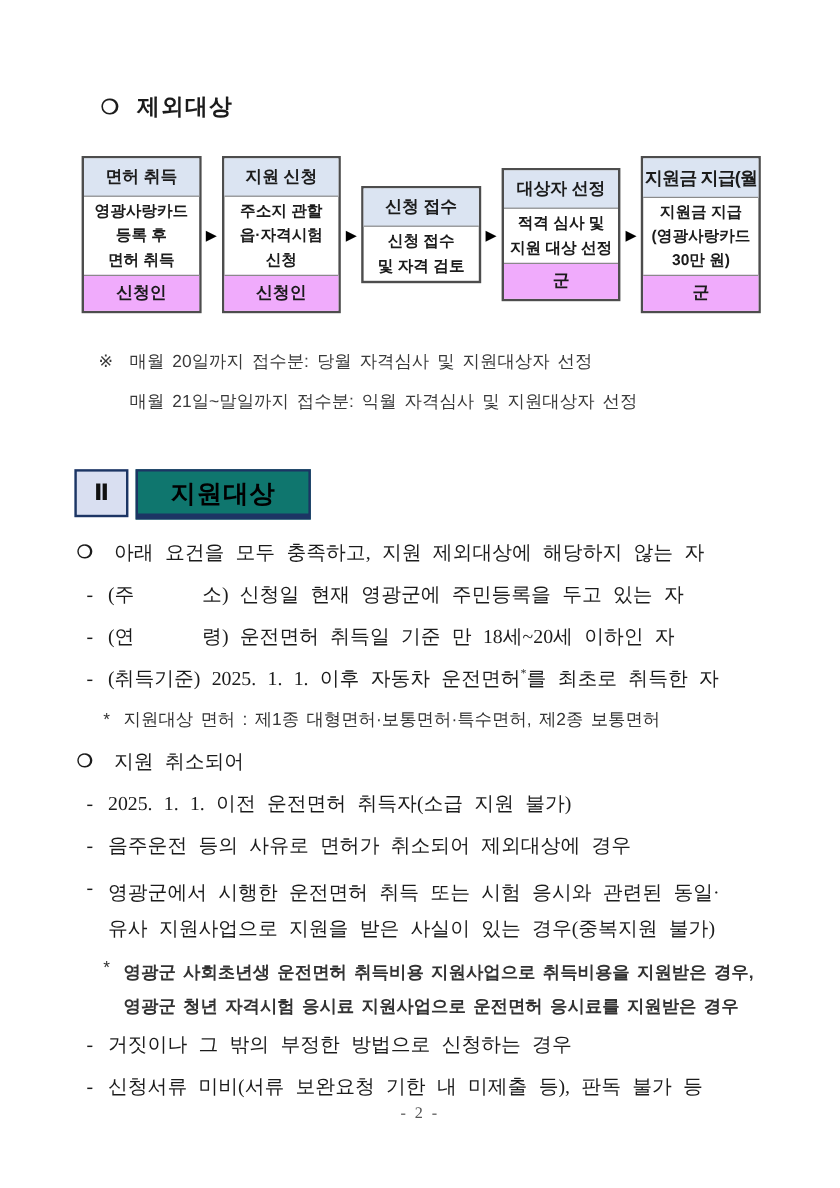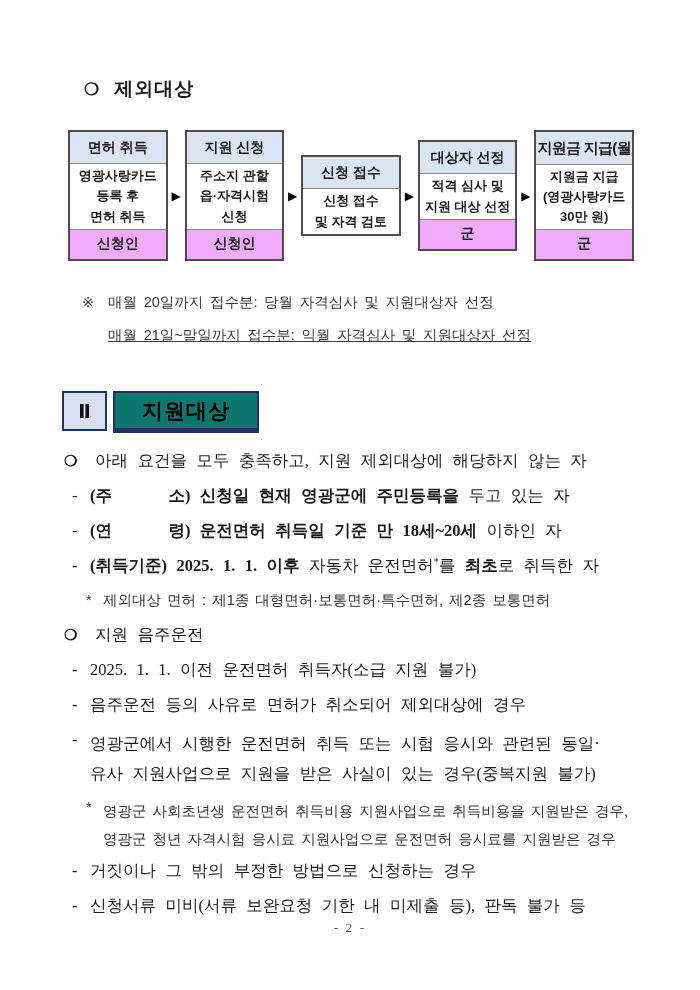--- a/index.html
+++ b/index.html
@@ -49,21 +49,21 @@
 
   
   .flow-notes {
     margin:24px 40px 0 82px;
     font-family:"Liberation Sans","DejaVu Sans",sans-serif;
     font-size:14.5px; color:#3a3a3a; word-spacing:0.18em;
   }
   .flow-note { display:flex; line-height:20px; }
   .flow-note + .flow-note { margin-top:13px; }
   .flow-note .mark { width:26px; flex:0 0 26px; }
-  .flow-note.second { padding-left:26px;text-decoration:underline; }
+  .flow-note.second { padding-left:26px; }
 
   
   .section-header { margin:46px 0 0 62px; display:flex; align-items:flex-start; }
   .section-numeral {
     width:45px; height:40px; background:#d9dff1; border:2px solid #1c3564;
     display:flex; align-items:center; justify-content:center;
     font-family:"Liberation Sans","DejaVu Sans",sans-serif;
     font-size:19px; font-weight:700; color:#111;
   }
   .section-title-box {
@@ -85,23 +85,23 @@
   .circle-li { margin-left:2px; }
   .circle-li .mark { flex:0 0 31px; font-size:15px; font-weight:700; }
   .dash-li { margin-left:10px; }
   .dash-li .mark { flex:0 0 18px; }
   .sans-li {
     margin-left:24px; font-family:"Liberation Sans","DejaVu Sans",sans-serif;
     font-size:14.5px; line-height:20px; color:#333; word-spacing:0.14em;
     margin-bottom:14px;
   }
   .sans-li .mark { flex:0 0 17px; }
-  .sans-li.two .text { line-height:28px; }
+  .sans-li.two .text { line-height:28px;font-weight:bold; }
   .sans-li.two { margin-bottom:7px; }
-  .b { font-weight:700; }
+  .b { font-weight:400; }
   sup.fn { font-size:10px; vertical-align:super; line-height:0; }
 
   
   .page-number {
     position:absolute; left:0; right:0; top:920px; text-align:center;
     font-size:13.5px; color:#555; letter-spacing:2px;
   }
 </style>
 </head>
 <body>
@@ -192,26 +192,26 @@
       <span class="text"><span class="b">(연      령) 운전면허 취득일 기준 만 18세~20세</span><span> 이하인 자</span></span>
     </div>
 
     <div class="li serif-li dash-li">
       <span class="mark">-</span>
       <span class="text"><span class="b">(취득기준) 2025. 1. 1. 이후</span><span> 자동차 운전면허</span><sup class="fn">*</sup><span>를 </span><span class="b">최초</span><span>로 취득한 자</span></span>
     </div>
 
     <div class="li sans-li">
       <span class="mark">*</span>
-      <span class="text">제외대상 면허 : 제1종 대형면허·보통면허·특수면허, 제2종 보통면허</span>
+      <span class="text">지원대상 면허 : 제1종 대형면허·보통면허·특수면허, 제2종 보통면허</span>
     </div>
 
     <div class="li serif-li circle-li">
       <span class="mark">❍</span>
-      <span class="text">지원 음주운전</span>
+      <span class="text">지원 취소되어</span>
     </div>
 
     <div class="li serif-li dash-li">
       <span class="mark">-</span>
       <span class="text">2025. 1. 1. 이전 운전면허 취득자(소급 지원 불가)</span>
     </div>
 
     <div class="li serif-li dash-li">
       <span class="mark">-</span>
       <span class="text">음주운전 등의 사유로 면허가 취소되어 제외대상에 경우</span>

